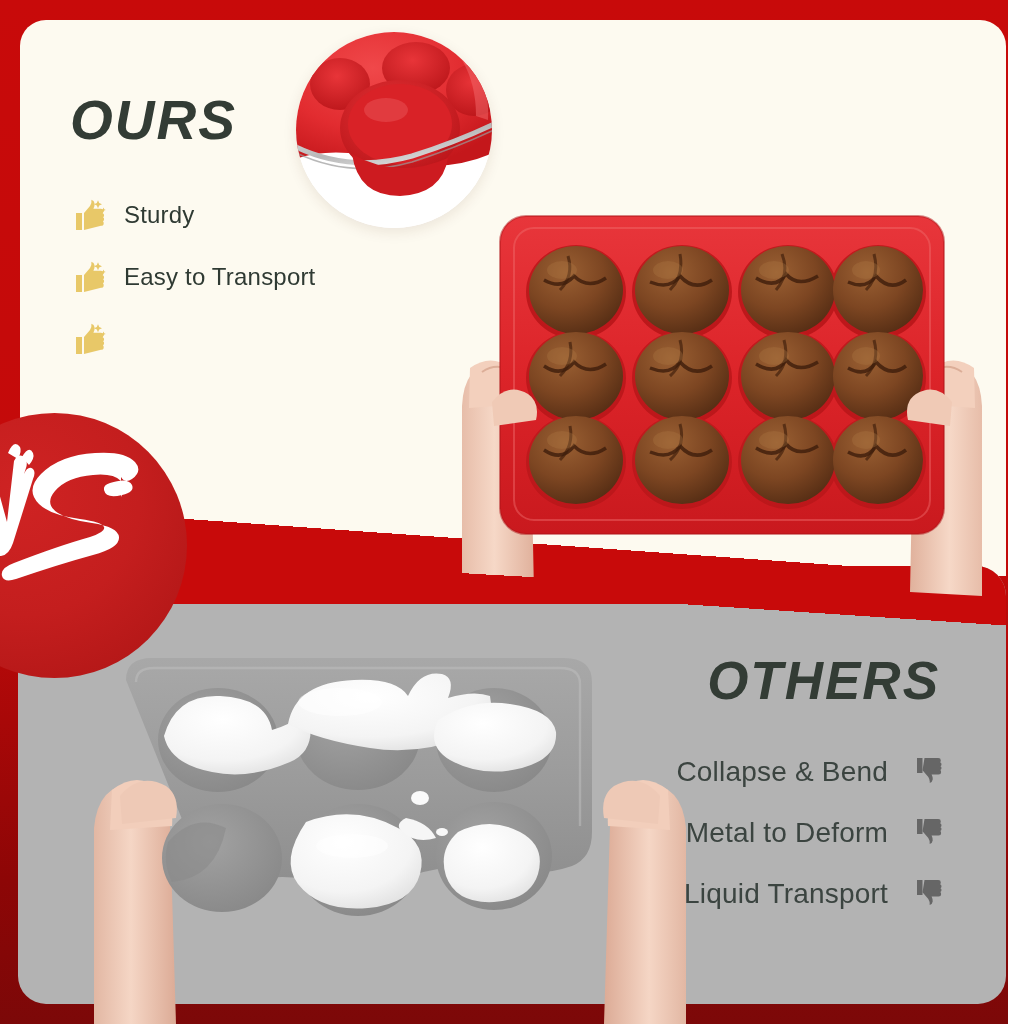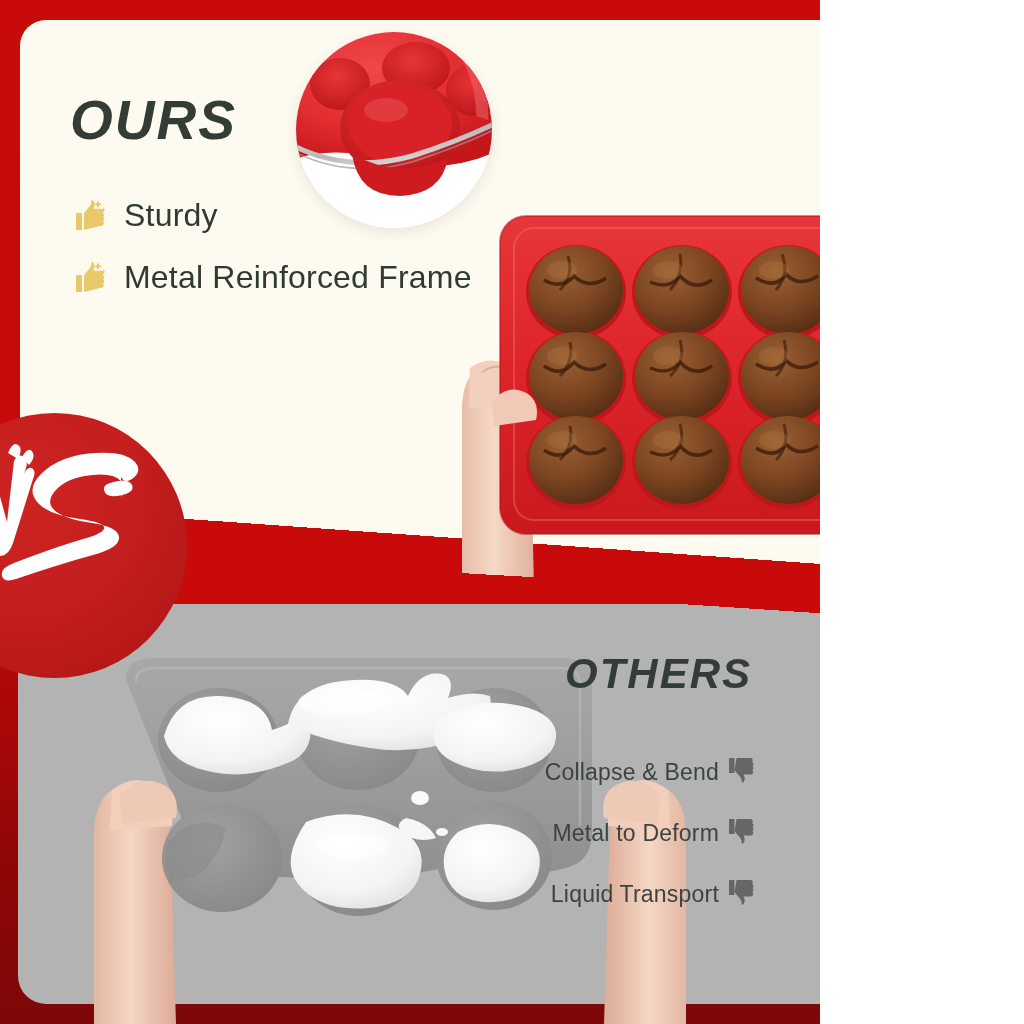--- a/index.html
+++ b/index.html
@@ -1,19 +1,19 @@
 <!DOCTYPE html>
 <html><head>
 <meta charset="utf-8">
 <title>Ours vs Others Comparison</title>
 <style>
   html,body{margin:0;padding:0;background:#ffffff;}
   *{box-sizing:border-box;}
   .stage{
-    position:relative;width:820px;height:1024px;overflow:hidden;
+    position:relative;width:1008px;height:1024px;overflow:hidden;
     font-family:"Liberation Sans", sans-serif;
     background:linear-gradient(180deg,#c80a0a 0%,#c30a0a 55%,#8d0606 86%,#7c0808 100%);
   }
 
   
   .panel-ours{
     position:absolute;left:20px;top:20px;width:986px;height:556px;
     background:#fdfaf0;border-radius:26px 26px 0 0;
     overflow:hidden;
   }
@@ -41,37 +41,37 @@
   }
 
   
   .ours-title{
     position:absolute;left:70px;top:88px;
     font-size:55px;font-weight:bold;font-style:italic;letter-spacing:2px;
     color:#333c35;z-index:8;
   }
   .others-title{
     position:absolute;right:68px;top:650px;
-    font-size:42px;font-weight:bold;font-style:italic;letter-spacing:2px;
+    font-size:53px;font-weight:bold;font-style:italic;letter-spacing:2px;
     color:#333c35;z-index:8;
   }
 
   
   .feat-ours{position:absolute;left:74px;top:197px;z-index:8;}
   .feat-ours .row{display:flex;align-items:center;margin-bottom:26px;height:36px;}
   .feat-ours .label{
-    font-size:32px;color:#2f3a33;margin-left:18px;letter-spacing:.2px;
+    font-size:24px;color:#2f3a33;margin-left:18px;letter-spacing:.2px;
   }
   .feat-others{position:absolute;right:62px;top:755px;z-index:8;}
   .feat-others .row{
     display:flex;align-items:center;justify-content:flex-end;
     margin-bottom:27px;height:34px;
   }
   .feat-others .label{
-    font-size:23px;color:#3b4440;margin-right:9px;letter-spacing:.2px;
+    font-size:28px;color:#3b4440;margin-right:28px;letter-spacing:.2px;
   }
   .ico{flex:0 0 auto;display:block;}
 
   
   .vs-badge{
     position:absolute;left:-78px;top:413px;width:265px;height:265px;
     border-radius:50%;
     background:radial-gradient(circle at 38% 32%,#cf2323 0%,#c41e1e 48%,#ab1414 100%);
     z-index:20;
   }
@@ -304,21 +304,31 @@
     </div>
     <div class="row">
       <svg class="ico" width="32" height="33" viewBox="0 0 32 33">
         <g fill="#e8c868">
           <path d="M2 14h6v17H2z"></path>
           <path d="M10 31V14l6-7q2-3 1.4-6.2 2.8.6 3.2 3.6.3 2.4-1.2 5.4h7.4q2.6 0 2.6 2.5 0 1.1-.7 1.9 1.4.4 1.4 2.1 0 1.3-1 2 1 .5 1 2 0 1.4-1.2 2 .8.6.8 1.9 0 2.6-2.7 2.6z"></path>
           <path d="M24 1.2l1.2 2.8 2.8 1.2-2.8 1.2L24 9.2 22.8 6.4 20 5.2l2.8-1.2z"></path>
           <path d="M29.5 8.6l.7 1.6 1.6.7-1.6.7-.7 1.6-.7-1.6-1.6-.7 1.6-.7z"></path>
         </g>
       </svg>
-      <span class="label">Metal Reinforced Frame</span>
+      <span class="label">Easy to Transport</span>
+    </div>
+    <div class="row">
+      <svg class="ico" width="32" height="33" viewBox="0 0 32 33">
+        <g fill="#e8c868">
+          <path d="M2 14h6v17H2z"></path>
+          <path d="M10 31V14l6-7q2-3 1.4-6.2 2.8.6 3.2 3.6.3 2.4-1.2 5.4h7.4q2.6 0 2.6 2.5 0 1.1-.7 1.9 1.4.4 1.4 2.1 0 1.3-1 2 1 .5 1 2 0 1.4-1.2 2 .8.6.8 1.9 0 2.6-2.7 2.6z"></path>
+          <path d="M24 1.2l1.2 2.8 2.8 1.2-2.8 1.2L24 9.2 22.8 6.4 20 5.2l2.8-1.2z"></path>
+          <path d="M29.5 8.6l.7 1.6 1.6.7-1.6.7-.7 1.6-.7-1.6-1.6-.7 1.6-.7z"></path>
+        </g>
+      </svg>
     </div>
   </div>
 
   <div class="photo-gray">
     <svg width="600" height="392" viewBox="0 0 600 392">
       <defs>
         <linearGradient id="gskinL" x1="0" y1="0" x2="1" y2="0">
           <stop offset="0" stop-color="#e2b7a3"></stop>
             <stop offset=".45" stop-color="#f5d6c5"></stop>
           <stop offset="1" stop-color="#dcab96"></stop>

